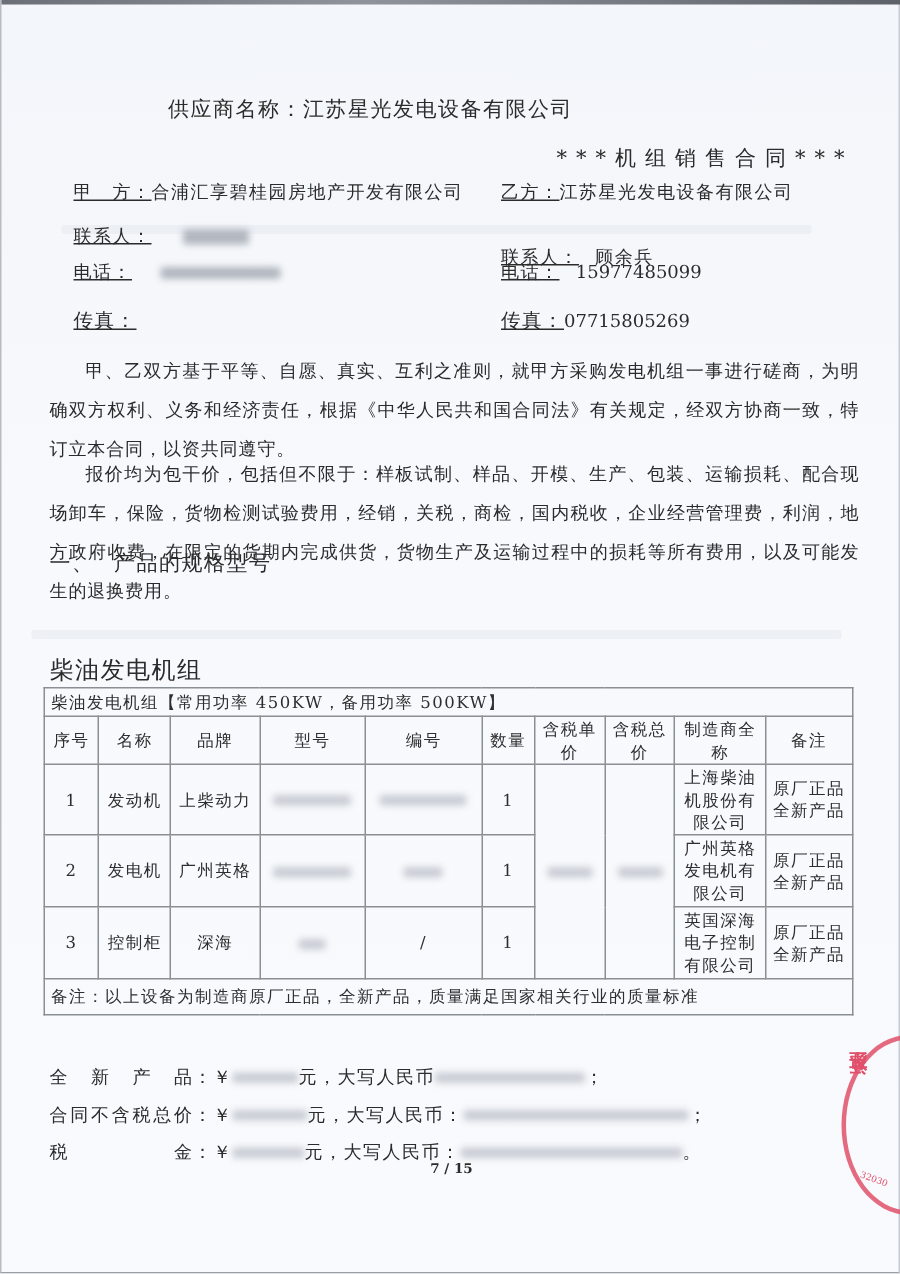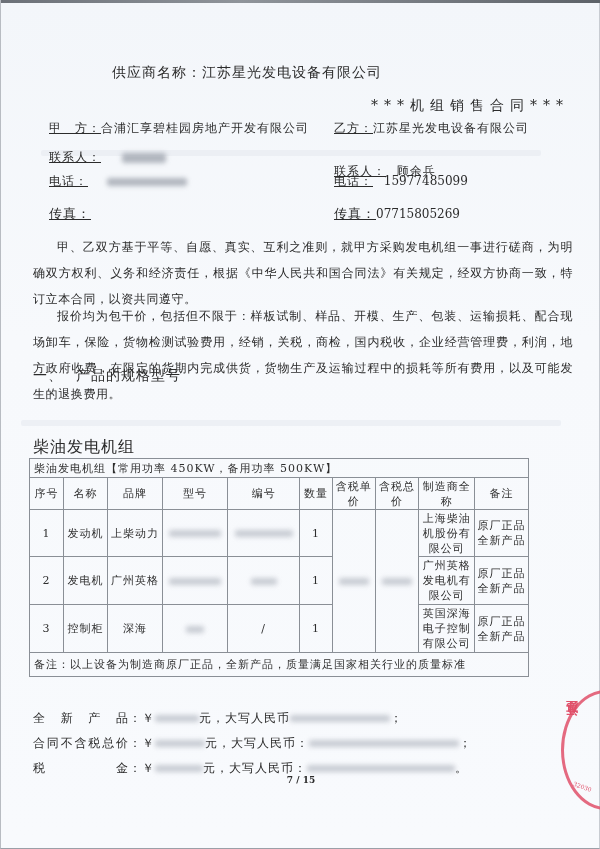--- a/index.html
+++ b/index.html
@@ -31,21 +31,21 @@
       vertical-align: middle; opacity: 0.75; border-radius: 2px;
     }
     .blur.light { background: #b4b9c2; opacity: 0.7; }
     .para { font-size: 12px; line-height: 26px; letter-spacing: 0.6px; left: 32px; width: 540px; white-space: normal; }
     .para p { text-indent: 24px; text-align: justify; }
     .section { font-size: 14px; left: 32px; top: 367px; letter-spacing: 1px; }
     .section .num { display: inline-block; width: 43px; }
     .subtitle { font-size: 16px; left: 32px; top: 437px; letter-spacing: 1px; }
 
     table.spec {
-      position: absolute; left: 28px; top: 458px; width: 500px;
+      position: absolute; left: 28px; top: 458px; width: 540px;
       border-collapse: collapse; font-size: 11px; letter-spacing: 1px;
       background: transparent;
     }
     table.spec td {
       border: 1px solid #8a8f96; text-align: center; vertical-align: middle;
       line-height: 15px; padding: 0 2px; color: #2e2e2e;
     }
     table.spec tr.caption td { text-align: left; height: 19px; padding-left: 4px; }
     table.spec tr.head td { height: 32px; }
     table.spec tr.r1 td { height: 47px; }

